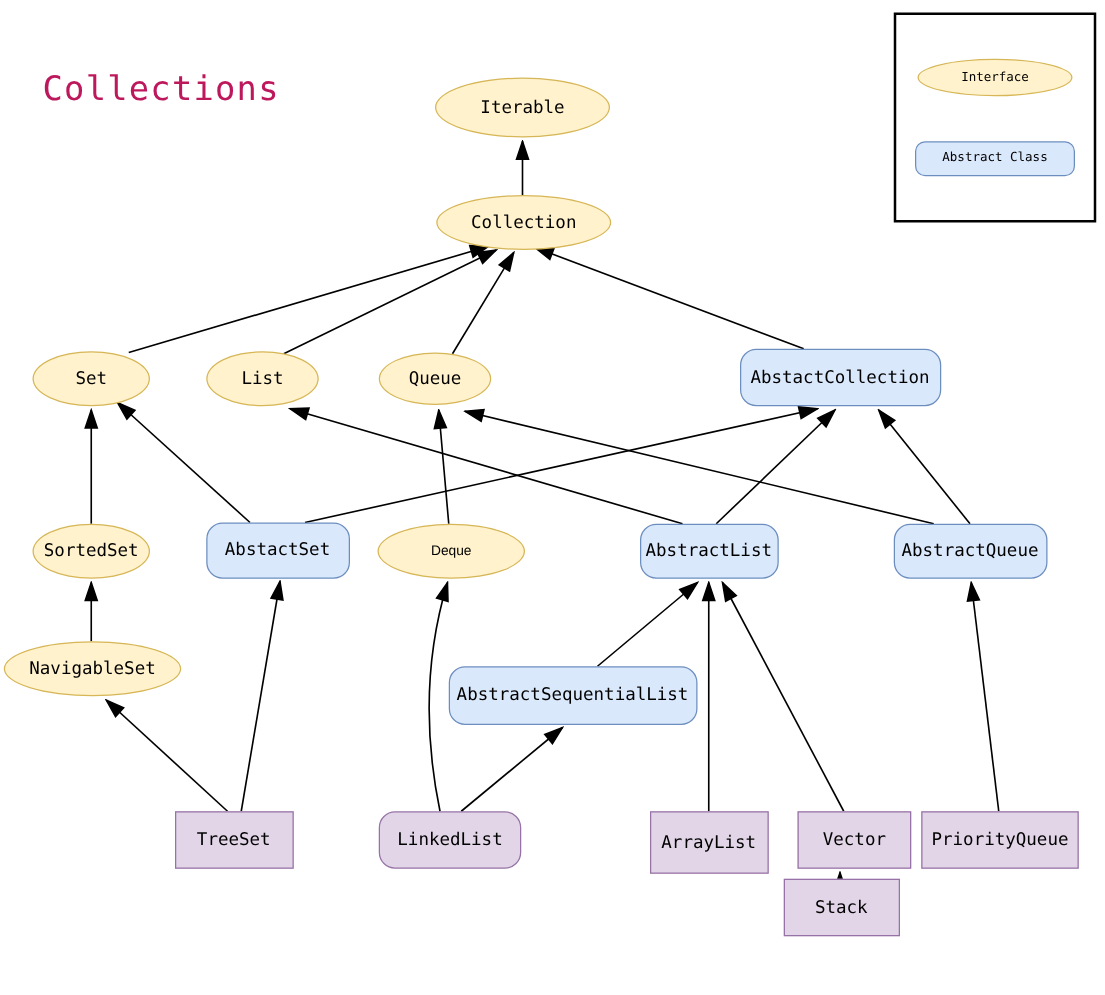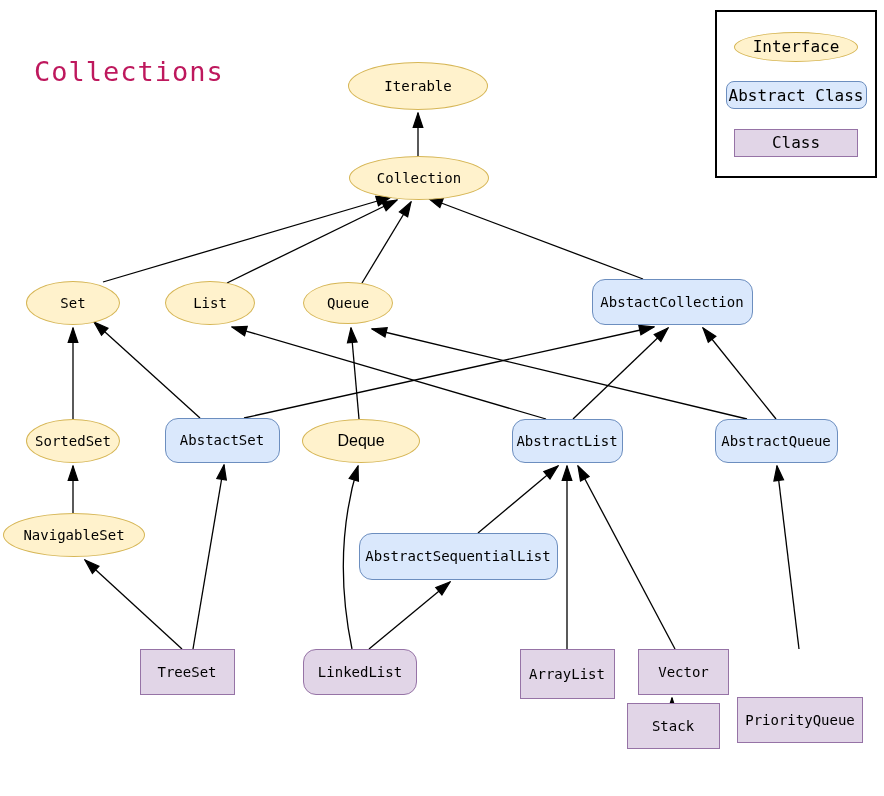--- a/index.html
+++ b/index.html
@@ -31,37 +31,37 @@
   }
   .node.abstract{
     background:var(--ab-fill,#DAE8FC);
     border:1px solid var(--ab-stroke,#6C8EBF);
     border-radius:13px;
   }
   .node.class{
     background:var(--cl-fill,#E1D5E7);
     border:1px solid var(--cl-stroke,#9673A6);
   }
-  .node.sans{font-family:"Liberation Sans", sans-serif;font-size:16px;}
+  .node.sans{font-family:"Liberation Sans", sans-serif;font-size:11px;}
   .legend{
     position:absolute;left:715px;top:10px;width:162px;height:168px;
     border:2px solid var(--legend-border,#000);
     box-sizing:border-box;
     display:flex;flex-direction:column;justify-content:space-evenly;align-items:center;
   }
   .legend-shape{
     display:flex;align-items:center;justify-content:center;
-    font-size:16px;white-space:nowrap;box-sizing:border-box;
+    font-size:10px;white-space:nowrap;box-sizing:border-box;
   }
   .legend-shape.shape-interface{
     width:124px;height:30px;border-radius:50%;
     background:var(--if-fill,#FFF2CC);border:1px solid var(--if-stroke,#D6B656);
   }
   .legend-shape.shape-abstract{
-    width:141px;height:28px;border-radius:8px;
+    width:128px;height:28px;border-radius:8px;
     background:var(--ab-fill,#DAE8FC);border:1px solid var(--ab-stroke,#6C8EBF);
   }
   .legend-shape.shape-class{
     width:124px;height:28px;
     background:var(--cl-fill,#E1D5E7);border:1px solid var(--cl-stroke,#9673A6);
   }
 </style>
 </head>
 <body>
 
@@ -147,33 +147,30 @@
       </div>
       <div class="node class" style="left: 303px; top: 649px; width: 114px; height: 46px; border-radius: 13px;">
         <span>LinkedList</span>
       </div>
       <div class="node class" style="left: 519.5px; top: 649px; width: 95px; height: 50px;">
         <span>ArrayList</span>
       </div>
       <div class="node class" style="left: 638px; top: 649px; width: 91px; height: 46px;">
         <span>Vector</span>
       </div>
-      <div class="node class" style="left: 737px; top: 649px; width: 126px; height: 46px; margin-top: 48px;">
+      <div class="node class" style="left: 737px; top: 649px; width: 126px; height: 46px;">
         <span>PriorityQueue</span>
       </div>
       <div class="node class" style="left: 626.5px; top: 703px; width: 93px; height: 46px;">
         <span>Stack</span>
       </div>
     </div>
 
   <div class="legend">
     <div class="legend-shape shape-interface">
       <span>Interface</span>
     </div>
     <div class="legend-shape shape-abstract">
       <span>Abstract Class</span>
     </div>
-    <div class="legend-shape shape-class">
-      <span>Class</span>
-    </div>
   </div>
 
 </div>
 
 </body></html>

